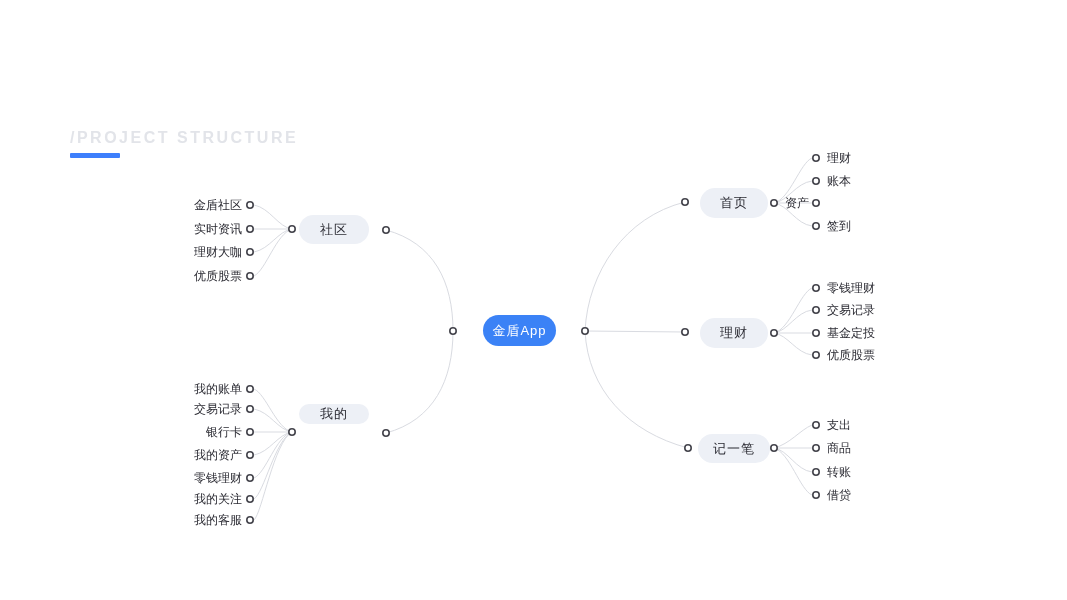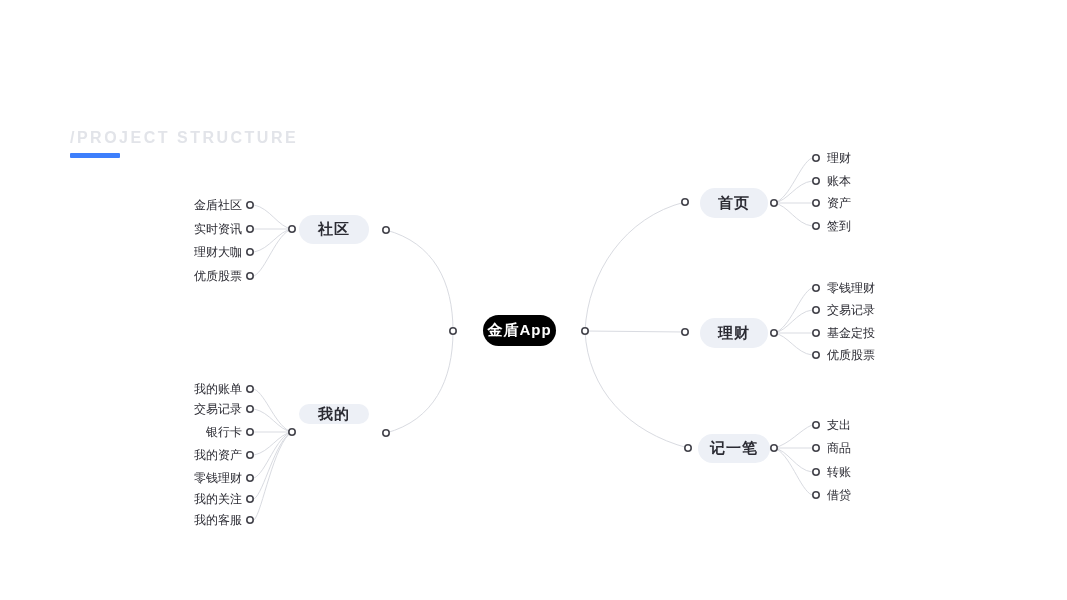--- a/index.html
+++ b/index.html
@@ -74,28 +74,28 @@
     fill: #ffffff;
     stroke: #43434b;
     stroke-width: 1.6;
   }
   .node {
     position: absolute;
     display: flex;
     align-items: center;
     justify-content: center;
     border-radius: 20px;
-    font-size: 15px;
-    font-weight: 700;
+    font-size: 13px;
+    font-weight: 400;
     letter-spacing: 1px;
     white-space: nowrap;
     z-index: 4;
   }
   .node.branch { background: #edf0f6; color: #2b2b33; }
-  .node.root   { background: #000000; color: #ffffff; }
+  .node.root   { background: #3b82f6; color: #ffffff; }
   .leaf {
     position: absolute;
     font-size: 12px;
     line-height: 16px;
     color: #2b2b33;
     white-space: nowrap;
     z-index: 4;
   }
   .left-leaf { text-align: left; }
 </style>
@@ -197,21 +197,21 @@
   <div class="leaf left-leaf" style="right:825px;top:381px">我的账单</div>
   <div class="leaf left-leaf" style="right:825px;top:401px">交易记录</div>
   <div class="leaf left-leaf" style="right:825px;top:424px">银行卡</div>
   <div class="leaf left-leaf" style="right:825px;top:447px">我的资产</div>
   <div class="leaf left-leaf" style="right:825px;top:470px">零钱理财</div>
   <div class="leaf left-leaf" style="right:825px;top:491px">我的关注</div>
   <div class="leaf left-leaf" style="right:825px;top:512px">我的客服</div>
 
   <div class="leaf" style="left:827px;top:150px">理财</div>
   <div class="leaf" style="left:827px;top:173px">账本</div>
-  <div class="leaf" style="left:827px;top:195px">资产</div>
+  <div class="leaf" style="left:785px;top:195px">资产</div>
   <div class="leaf" style="left:827px;top:218px">签到</div>
 
   <div class="leaf" style="left:827px;top:280px">零钱理财</div>
   <div class="leaf" style="left:827px;top:302px">交易记录</div>
   <div class="leaf" style="left:827px;top:325px">基金定投</div>
   <div class="leaf" style="left:827px;top:347px">优质股票</div>
 
   <div class="leaf" style="left:827px;top:417px">支出</div>
   <div class="leaf" style="left:827px;top:440px">商品</div>
   <div class="leaf" style="left:827px;top:464px">转账</div>

